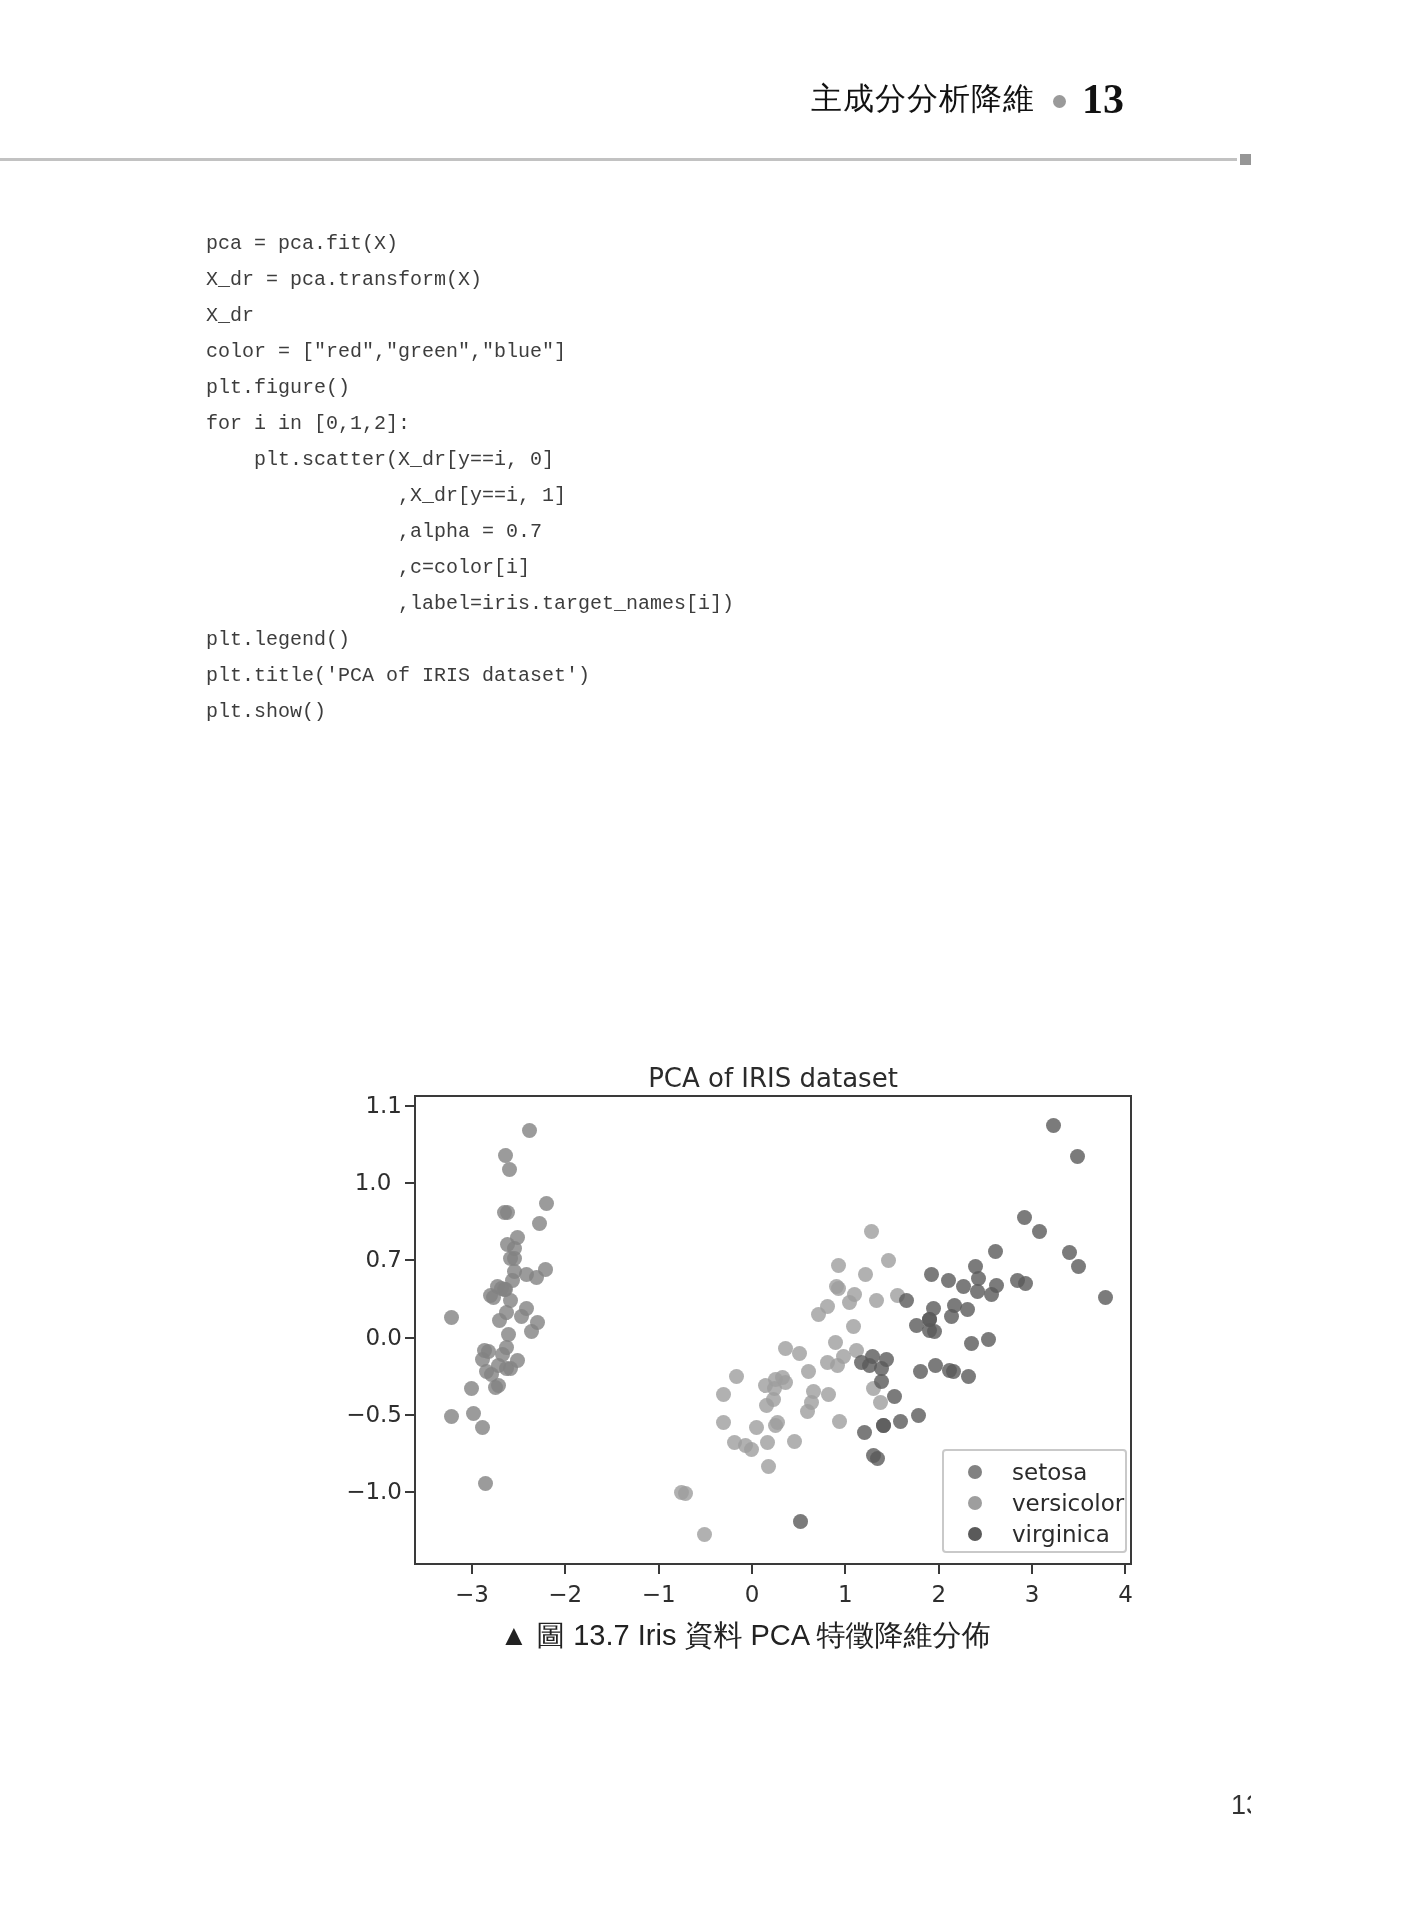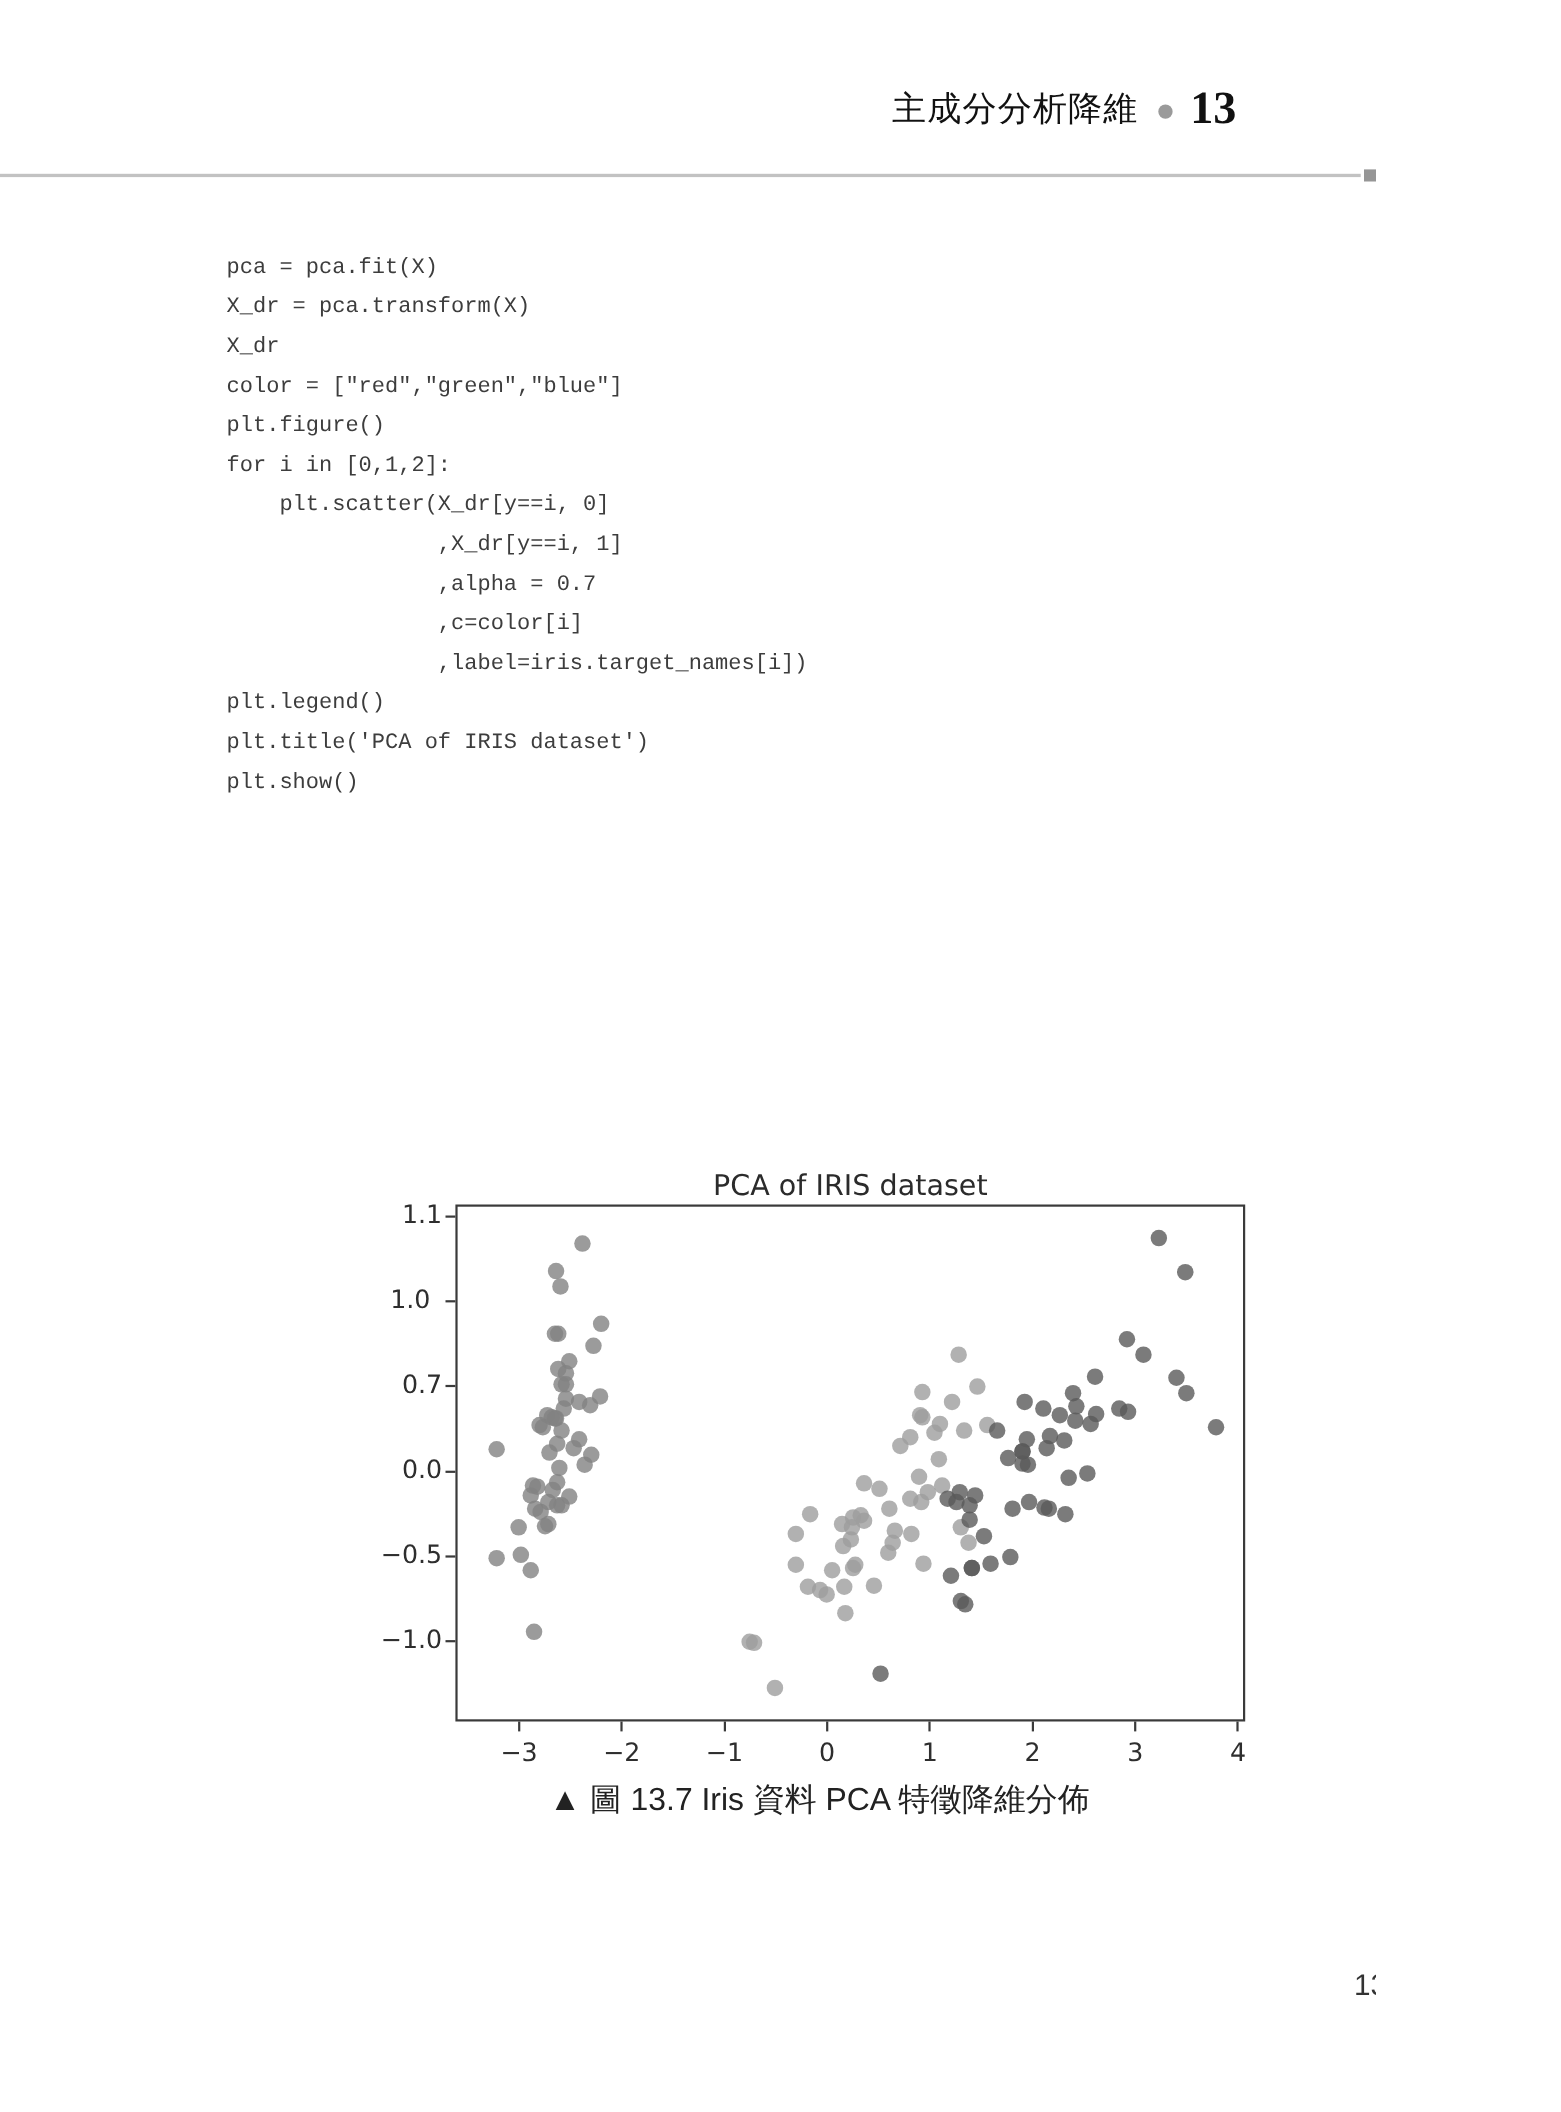--- a/index.html
+++ b/index.html
@@ -55,20 +55,34 @@
   </div>
   <div class="rule-thin"></div>
   <div class="rule-accent"></div>
 
   <div class="code" id="code-block"><div>pca = pca.fit(X)</div><div>X_dr = pca.transform(X)</div><div>X_dr</div><div>color = ["red","green","blue"]</div><div>plt.figure()</div><div>for i in [0,1,2]:</div><div>    plt.scatter(X_dr[y==i, 0]</div><div>                ,X_dr[y==i, 1]</div><div>                ,alpha = 0.7</div><div>                ,c=color[i]</div><div>                ,label=iris.target_names[i])</div><div>plt.legend()</div><div>plt.title('PCA of IRIS dataset')</div><div>plt.show()</div></div>
 
 
   <div class="figure" id="figure">
     <div class="fig-title">PCA of IRIS dataset</div>
     <div class="plot-area"></div>
+    <div class="legend">
+      <div class="legend-row">
+        <span class="legend-marker" style="background: rgb(130, 130, 130);"></span>
+        <span class="legend-label">setosa</span>
+      </div>
+      <div class="legend-row">
+        <span class="legend-marker" style="background: rgb(158, 158, 158);"></span>
+        <span class="legend-label">versicolor</span>
+      </div>
+      <div class="legend-row">
+        <span class="legend-marker" style="background: rgb(90, 90, 90);"></span>
+        <span class="legend-label">virginica</span>
+      </div>
+    </div>
   <div class="xtick-mark" style="left: 130.888px; top: 504px;"></div>
       <div class="xtick-label" style="left: 101.888px; top: 520px;">−3</div>
       <div class="xtick-mark" style="left: 224.256px; top: 504px;"></div>
       <div class="xtick-label" style="left: 195.256px; top: 520px;">−2</div>
       <div class="xtick-mark" style="left: 317.624px; top: 504px;"></div>
       <div class="xtick-label" style="left: 288.624px; top: 520px;">−1</div>
       <div class="xtick-mark" style="left: 410.992px; top: 504px;"></div>
       <div class="xtick-label" style="left: 381.992px; top: 520px;">0</div>
       <div class="xtick-mark" style="left: 504.36px; top: 504px;"></div>
       <div class="xtick-label" style="left: 475.36px; top: 520px;">1</div>

